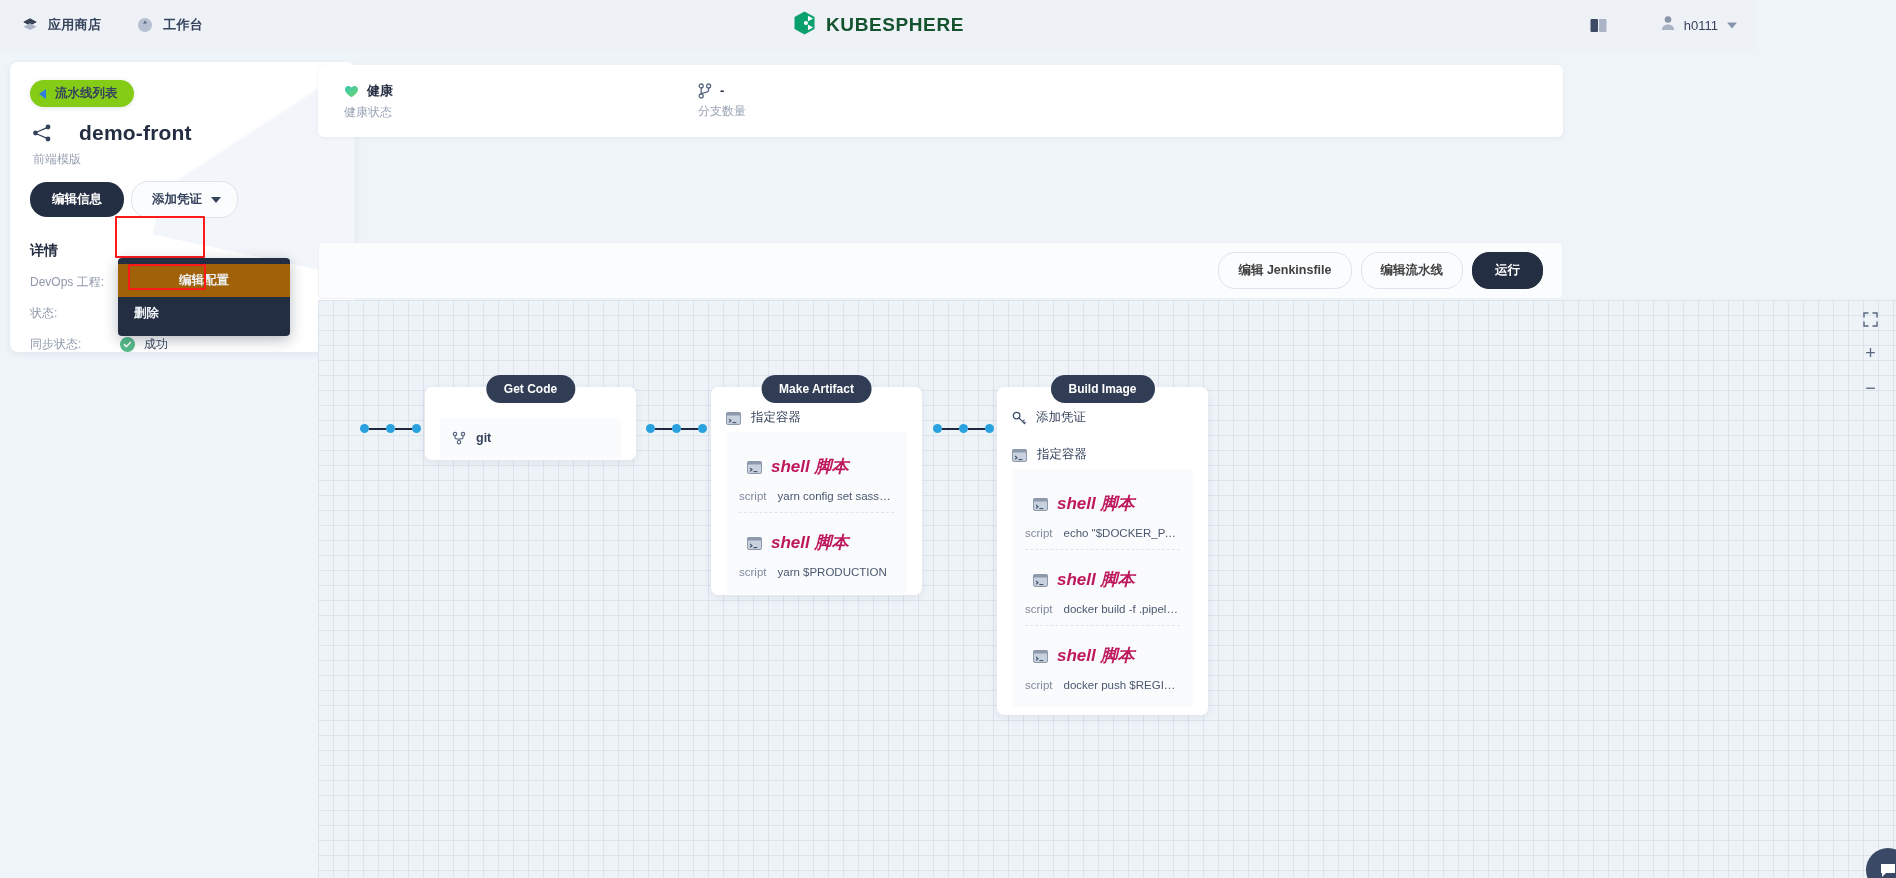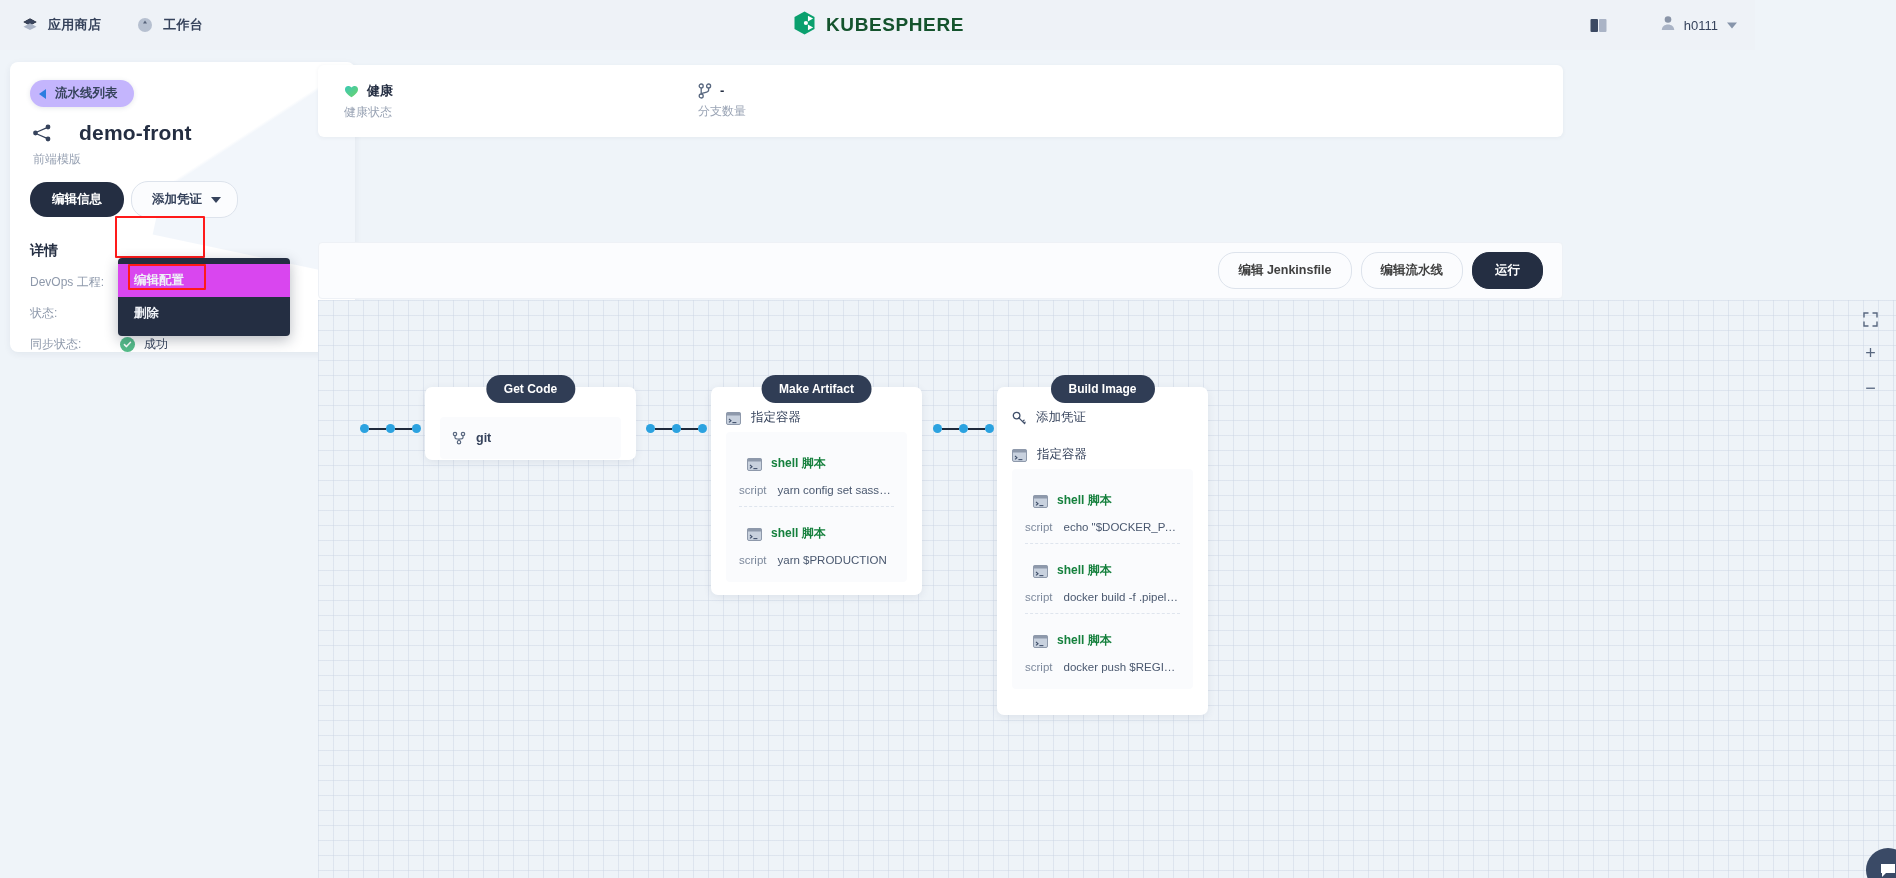--- a/index.html
+++ b/index.html
@@ -60,21 +60,21 @@
     width: 240px; height: 240px;
     background: linear-gradient(135deg, rgba(236,241,248,0) 40%, #f2f6fb 41%);
     transform: rotate(12deg);
     pointer-events: none;
   }
   .backlink {
     position: relative;
     display: inline-flex; align-items: center; gap: 9px;
     margin: 18px 0 0 20px;
     padding: 5px 16px 5px 9px;
-    background: #c4b5fd; border-radius: 16px;
+    background: #84cc16; border-radius: 16px;
     box-shadow: 0 1px 5px rgba(50,65,95,.13);
     cursor: pointer;
   }
   .chev-l {
     width: 0; height: 0;
     border-top: 5px solid transparent; border-bottom: 5px solid transparent;
     border-right: 7px solid #2b7de0;
   }
   .backlink .t { font-size: 12.5px; font-weight: bold; color: #36435c; }
   .proj-title {
@@ -144,21 +144,21 @@
   .dropmenu {
     position: absolute; left: 108px; top: 196px;
     width: 172px; background: #242e42;
     border-radius: 4px; box-shadow: 0 4px 14px rgba(20,30,50,.3);
     padding: 6px 0; z-index: 50;
   }
   .dropmenu .mi {
     font-size: 12.5px; color: #eef1f6; font-weight: bold;
     padding: 8px 16px; cursor: pointer;
   }
-  .dropmenu .mi.hl { background: #d946ef; }
+  .dropmenu .mi.hl { background: #a16207; text-align: center; }
 
   
   .main { position: absolute; left: 318px; top: 0; width: 1578px; height: 828px; }
   .card {
     background: #fff; border-radius: 6px;
     box-shadow: 0 1px 4px rgba(45,60,90,.06);
   }
   .status-card {
     position: absolute; left: 0; top: 15px; width: 1245px; height: 72px;
     display: flex; align-items: center;
@@ -234,21 +234,21 @@
     margin-bottom: 6px;
   }
   .step-head .st { font-size: 12.5px; color: #36435c; }
   .inner-box {
     background: #fafbfd; border-radius: 4px;
     padding: 13px 13px 6px 13px; margin-top: 4px;
   }
   .substep { padding: 6px 0 10px 0; }
   .substep + .substep { border-top: 1px dashed #dfe5ee; padding-top: 14px; }
   .substep-head { display: flex; align-items: center; gap: 9px; margin: 4px 0 0 8px; }
-  .substep-head .st { font-size: 12px; font-weight: bold; color: #15803d; }
+  .substep-head .st { font-size: 17px; font-weight: bold; color: #be185d; font-style: italic; }
   .substep-script { display: flex; gap: 11px; margin: 12px 0 0 0; }
   .sk { font-size: 11.5px; color: #7d899c; }
   .sv { font-size: 11.5px; color: #4a586f; white-space: nowrap; overflow: hidden; text-overflow: ellipsis; }
   .ic-term { width: 15px; height: 13px; display: block; flex: none; }
   .ic-git { width: 14px; height: 14px; display: block; }
   .ic-key { width: 14px; height: 14px; display: block; }
 
   .connector {
     position: absolute; display: flex; align-items: center;
     z-index: 4;

